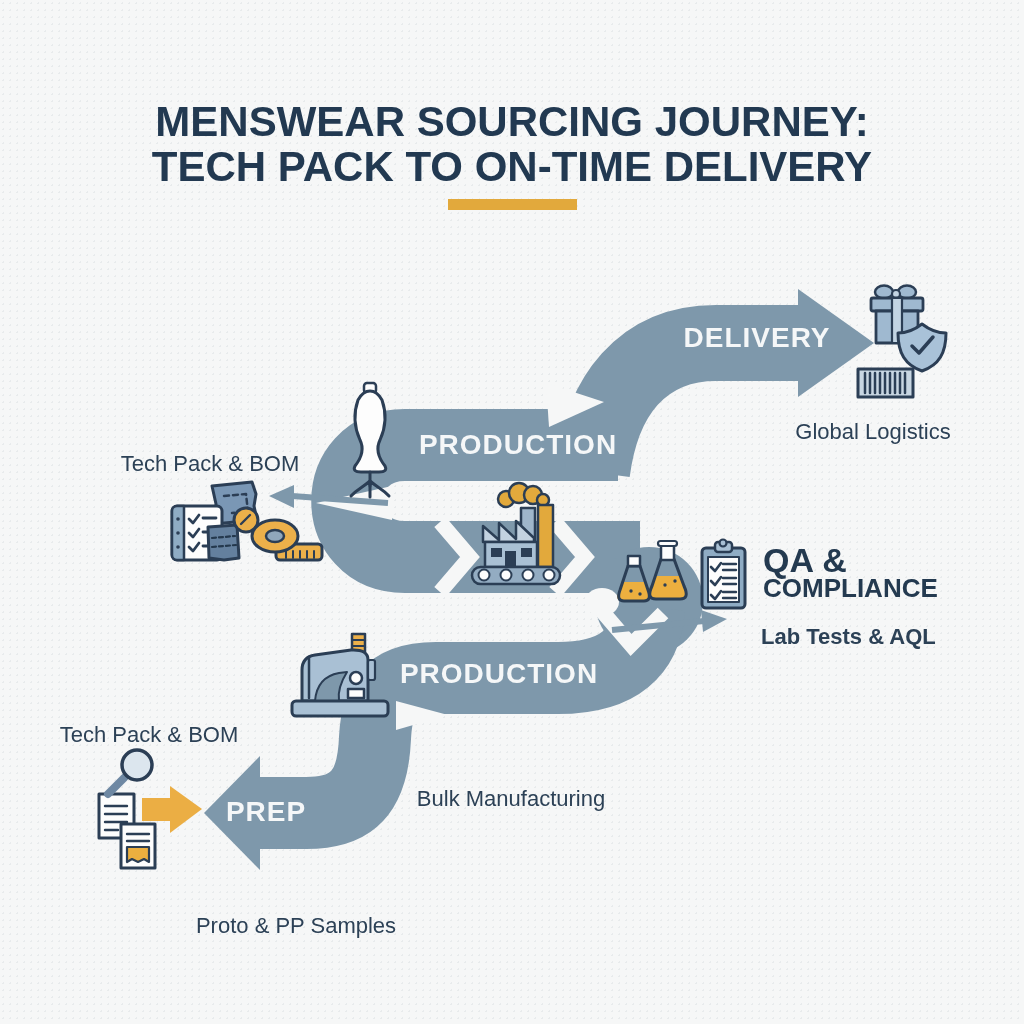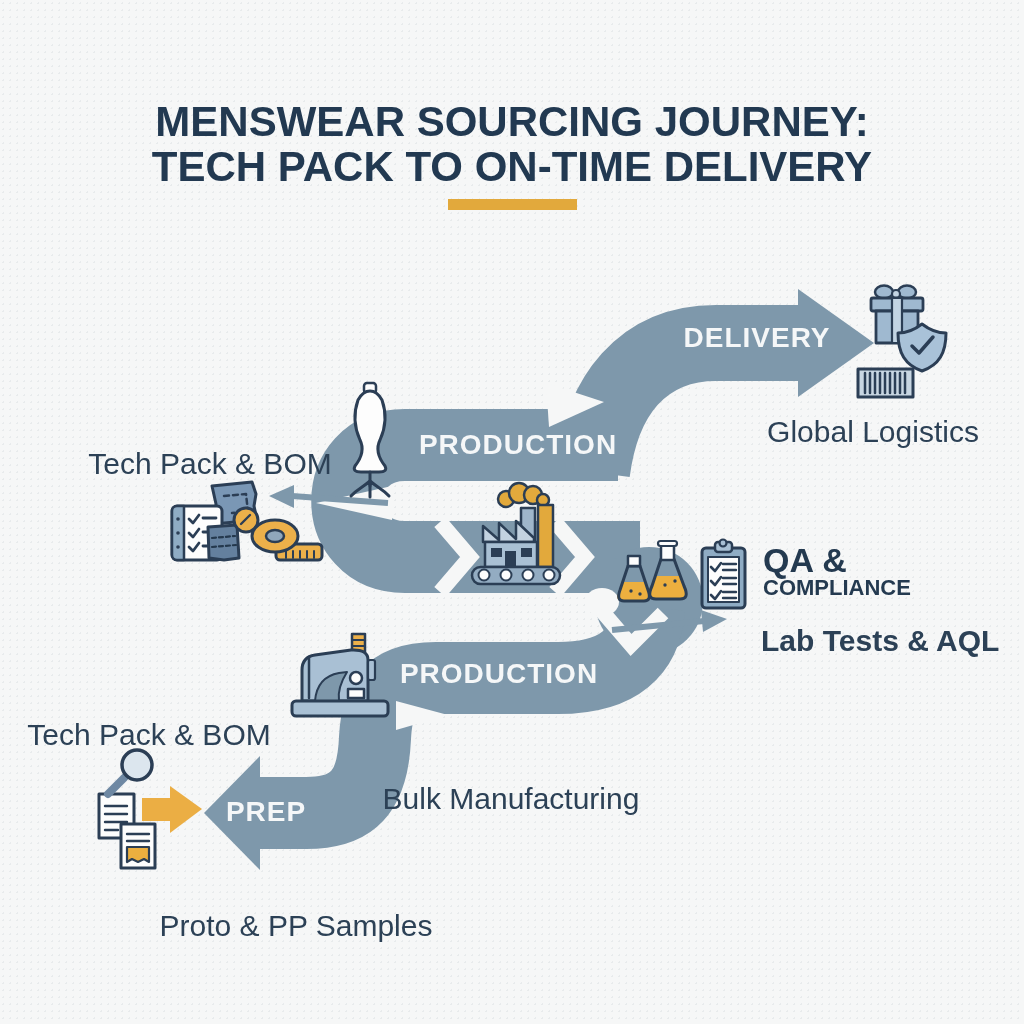--- a/index.html
+++ b/index.html
@@ -14,21 +14,21 @@
   .center{transform:translate(-50%,-50%);white-space:nowrap;}
   .title{
     width:100%;text-align:center;color:#223951;font-weight:700;
     font-size:42px;letter-spacing:0px;line-height:45px;
   }
   .gold-bar{background:#e2a93c;}
   .ribbon-label{
     color:#f5f7f8;font-weight:700;font-size:28px;letter-spacing:1px;white-space:nowrap;
   }
   .navy-strong{color:#243a50;font-weight:700;white-space:nowrap;}
-  .navy-note{color:#2c4156;font-weight:400;font-size:30px;white-space:nowrap;}
+  .navy-note{color:#2c4156;font-weight:400;font-size:22px;white-space:nowrap;}
   svg{position:absolute;left:0;top:0;}
 </style>
 </head>
 <body>
 
 <div id="canvas">
 
   <svg width="1024" height="1024" viewBox="0 0 1024 1024">
 
     <g>
@@ -227,21 +227,21 @@
 
   <div class="abs center ribbon-label" style="left:757px;top:338px;">DELIVERY</div>
   <div class="abs center ribbon-label" style="left:518px;top:445px;">PRODUCTION</div>
   <div class="abs center ribbon-label" style="left:499px;top:674px;">PRODUCTION</div>
   <div class="abs center ribbon-label" style="left:266px;top:812px;">PREP</div>
 
   <div class="abs center navy-note" style="left:210px;top:464px;">Tech Pack &amp; BOM</div>
 
   <div class="abs" style="left:763px;top:546px;">
     <div class="navy-strong" style="font-size:34px;line-height:28px;">QA &amp;</div>
-    <div class="navy-strong" style="font-size:22px;line-height:28px;">COMPLIANCE</div>
+    <div class="navy-strong" style="font-size:26px;line-height:28px;">COMPLIANCE</div>
   </div>
   <div class="abs navy-note" style="left:761px;top:624px;font-weight:bold;">Lab Tests &amp; AQL</div>
 
   <div class="abs center navy-note" style="left:873px;top:432px;">Global Logistics</div>
   <div class="abs center navy-note" style="left:511px;top:799px;">Bulk Manufacturing</div>
   <div class="abs center navy-note" style="left:149px;top:735px;">Tech Pack &amp; BOM</div>
   <div class="abs center navy-note" style="left:296px;top:889px;margin-top:37px;">Proto &amp; PP Samples</div>
 
 </div>
 

